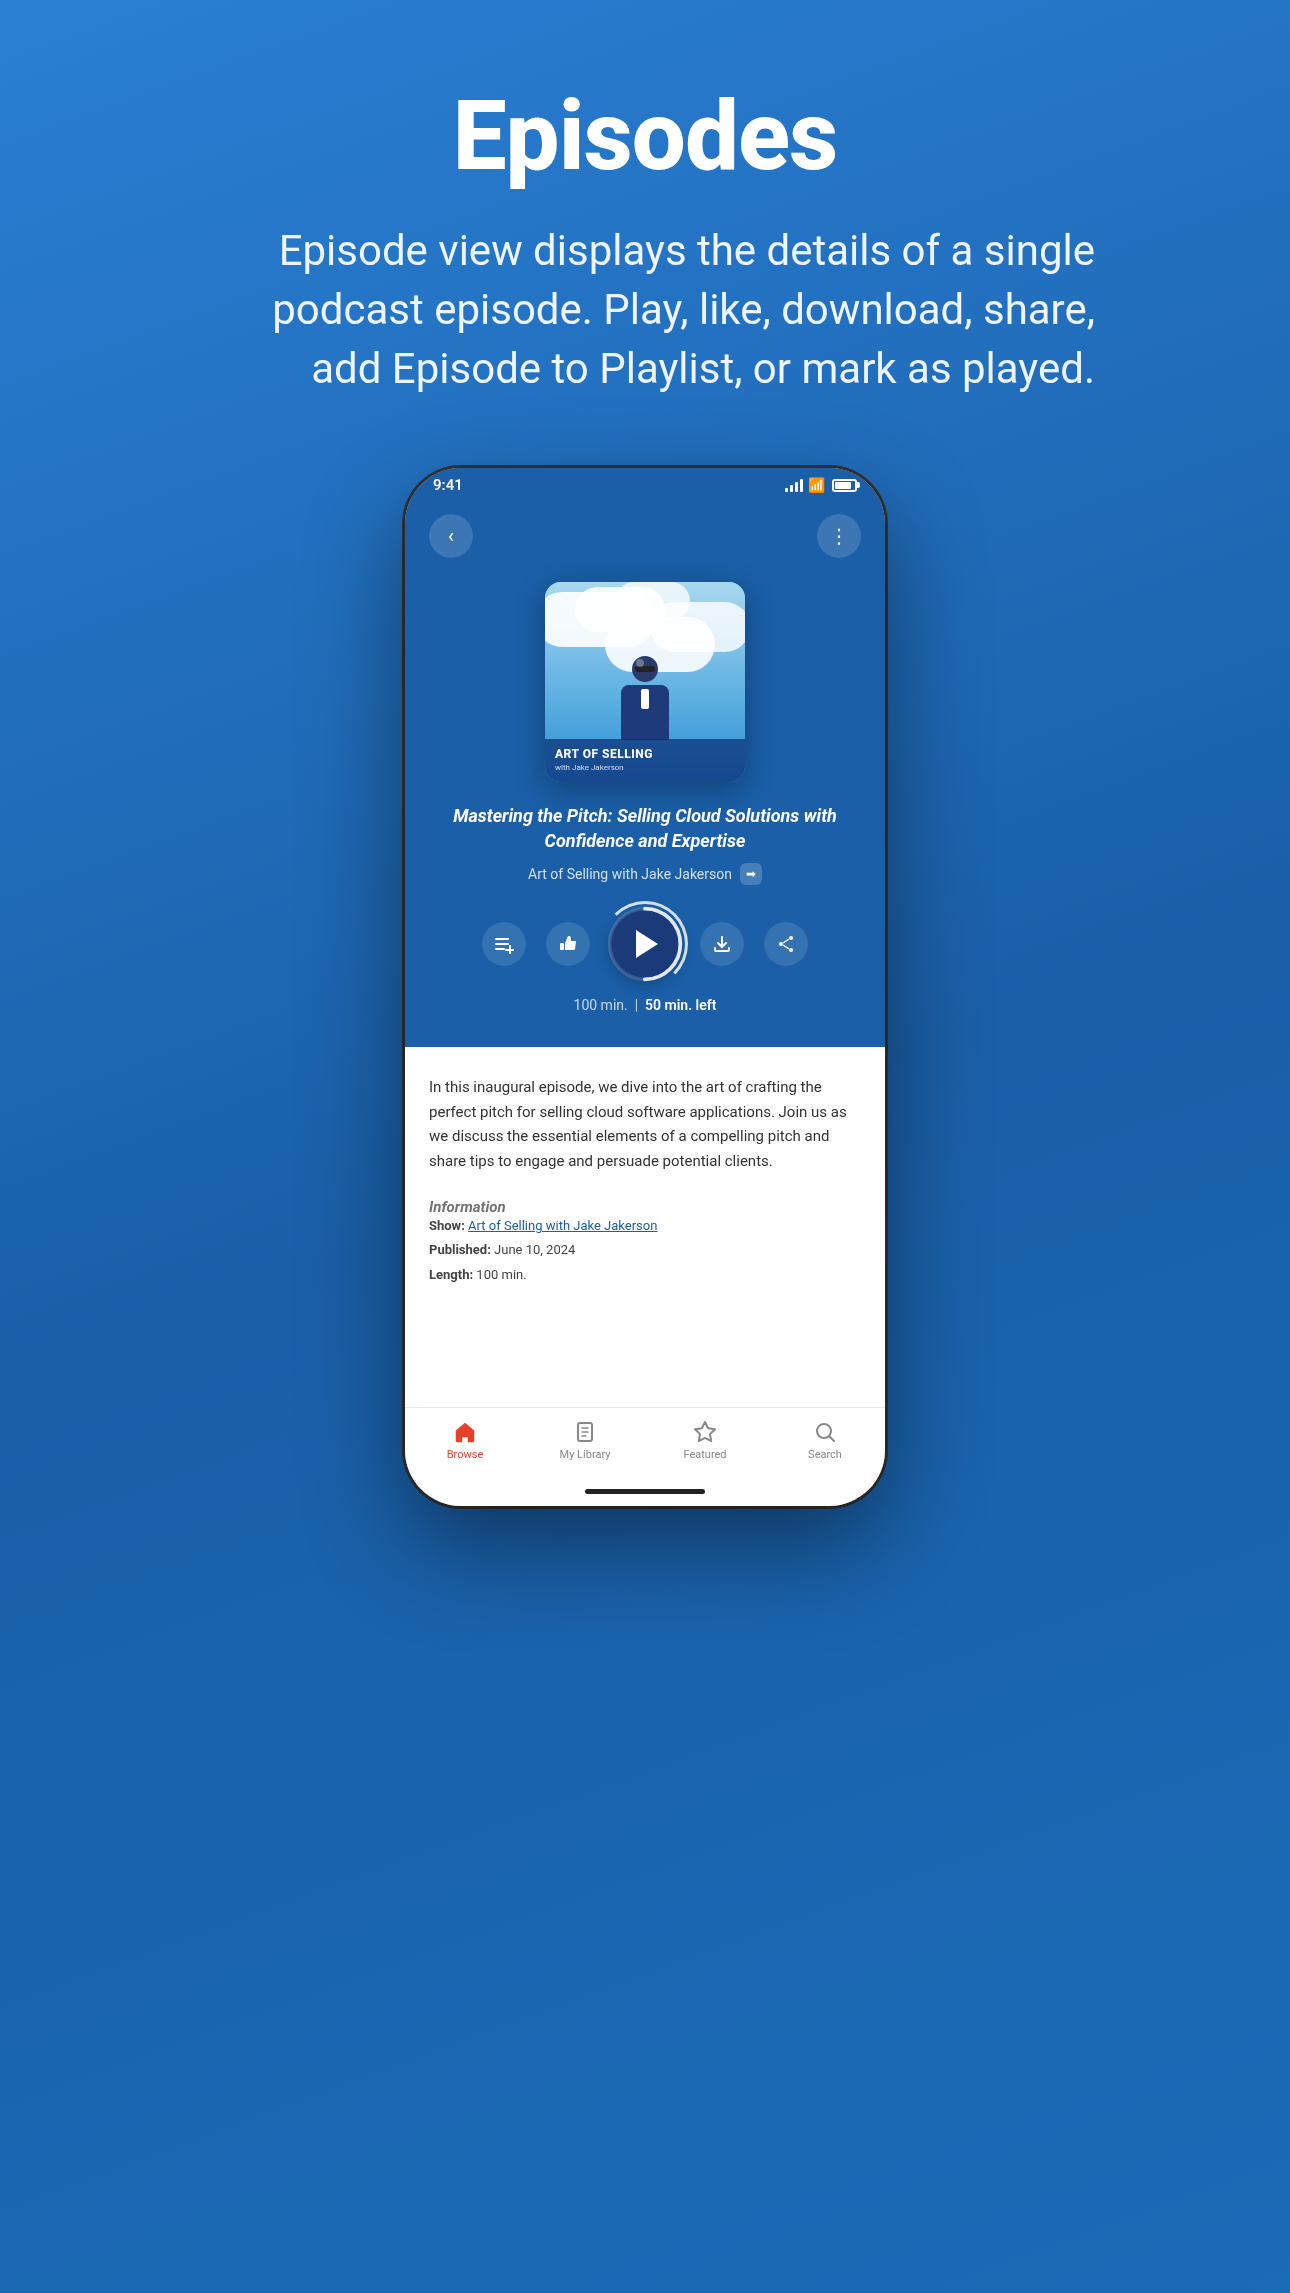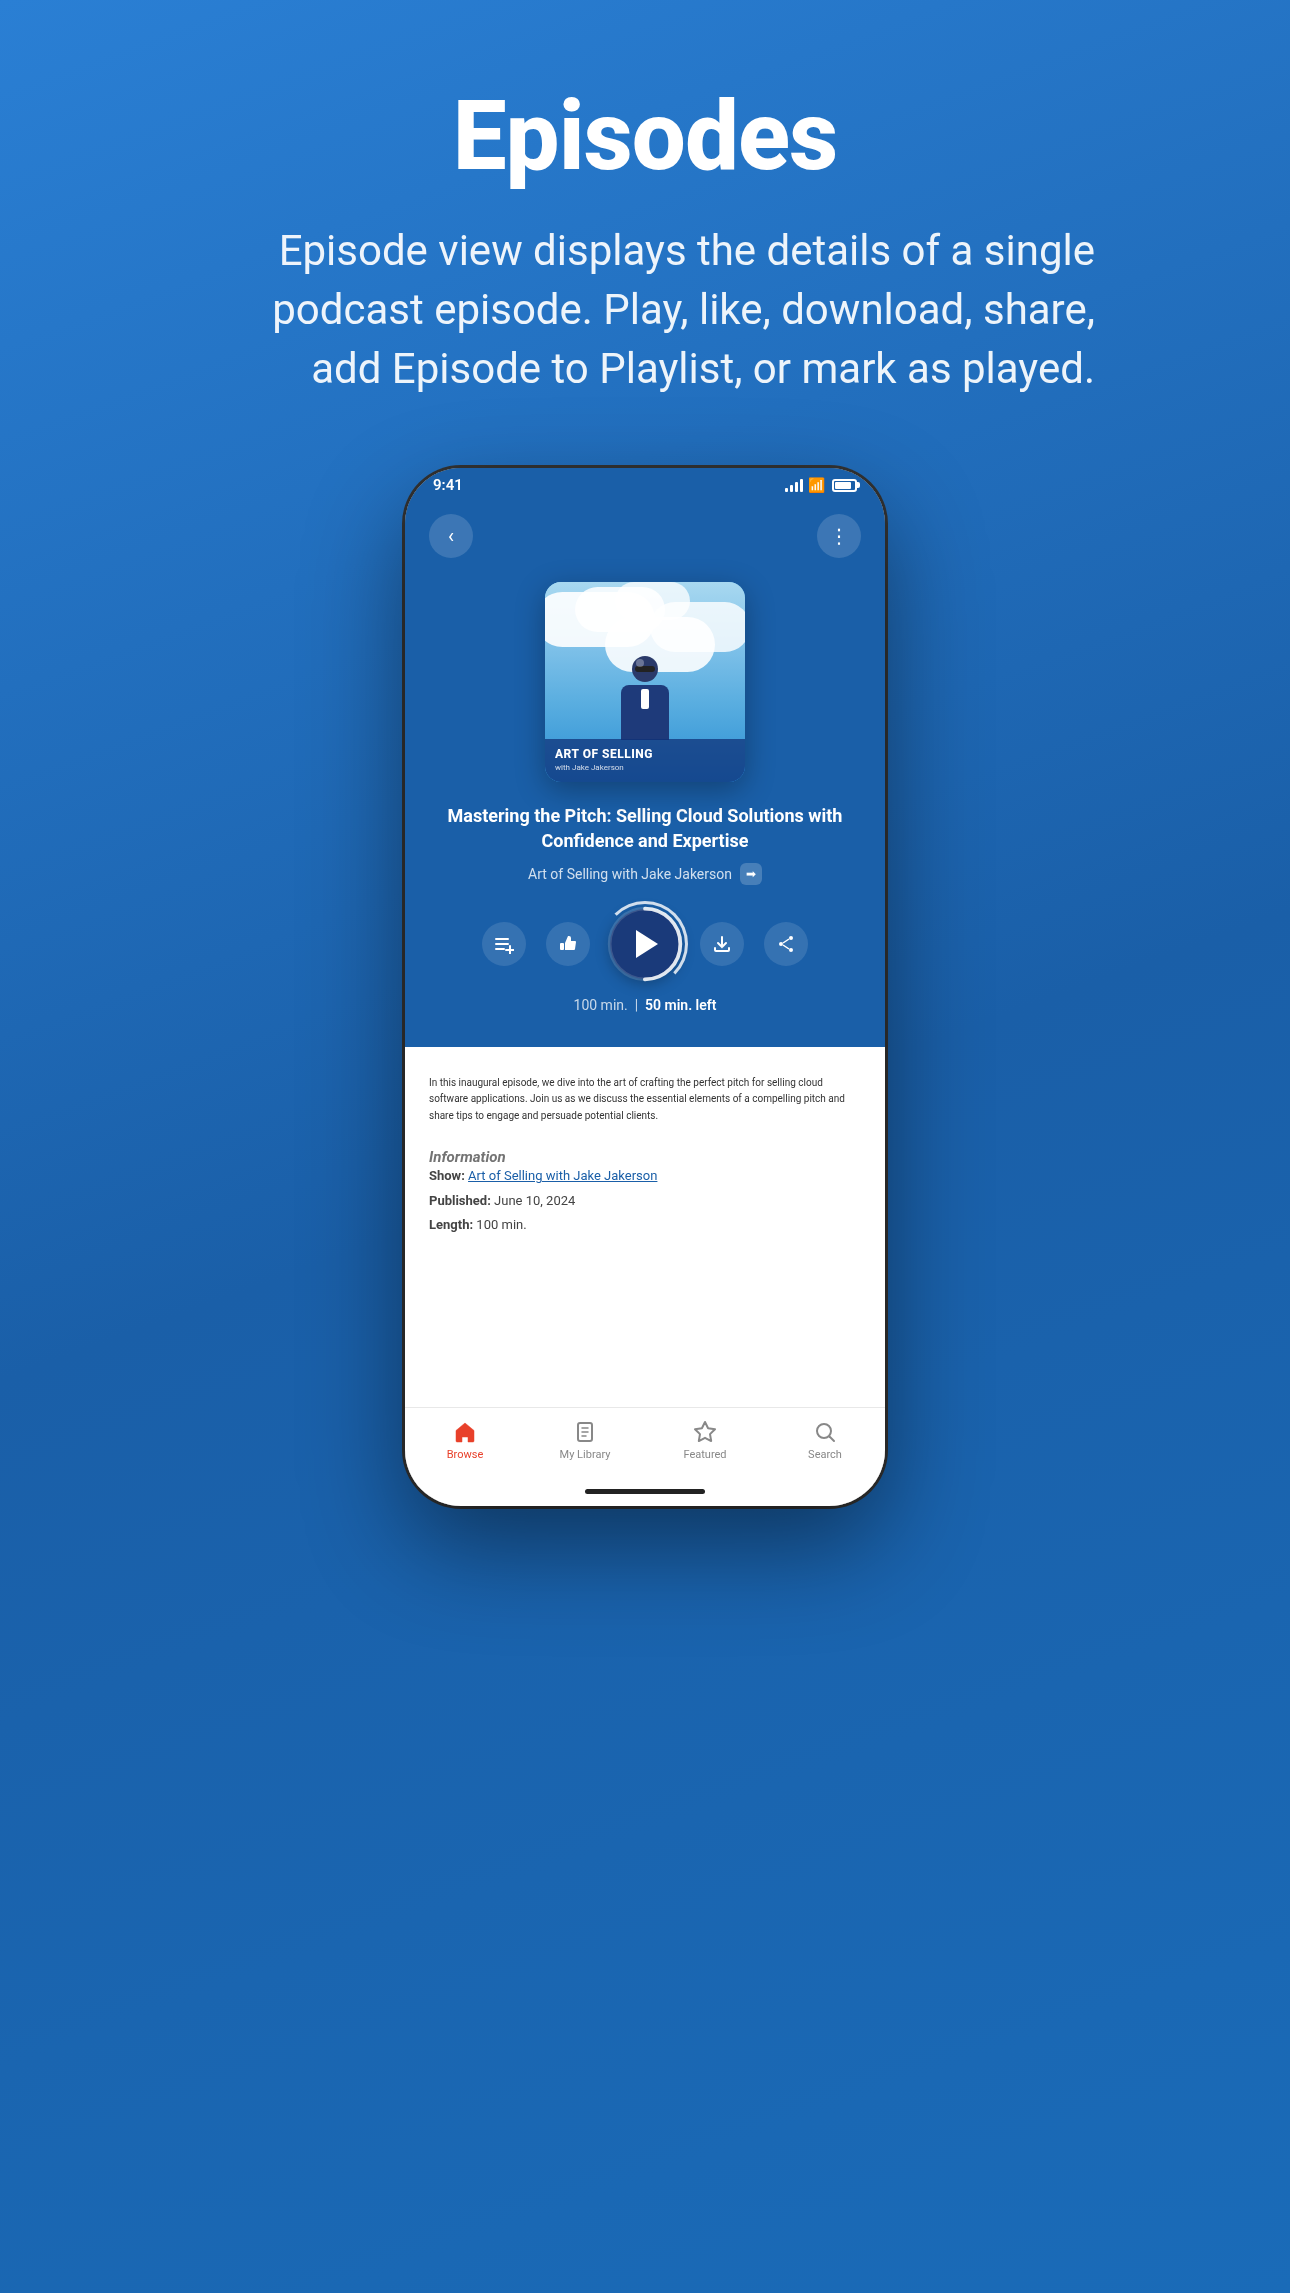--- a/index.html
+++ b/index.html
@@ -250,20 +250,21 @@
 
     
     .episode-title {
       color: #fff;
       font-size: 18px;
       font-weight: 700;
       text-align: center;
       line-height: 1.35;
       margin-bottom: 10px;
       padding: 0 10px;
+      font-style: italic;
     }
 
     .podcast-name-row {
       display: flex;
       align-items: center;
       justify-content: center;
       gap: 8px;
       margin-bottom: 24px;
     }
 
@@ -357,21 +358,21 @@
 
     
     .phone-light {
       background: #fff;
       padding: 28px 24px;
       min-height: 360px;
     }
 
     .description-text {
       color: #333;
-      font-size: 10px;
+      font-size: 15px;
       line-height: 1.65;
       margin-bottom: 24px;
     }
 
     .info-section-title {
       font-size: 15px;
       font-weight: 700;
       color: #737373;
       margin-bottom: 0;
       font-style: italic;

